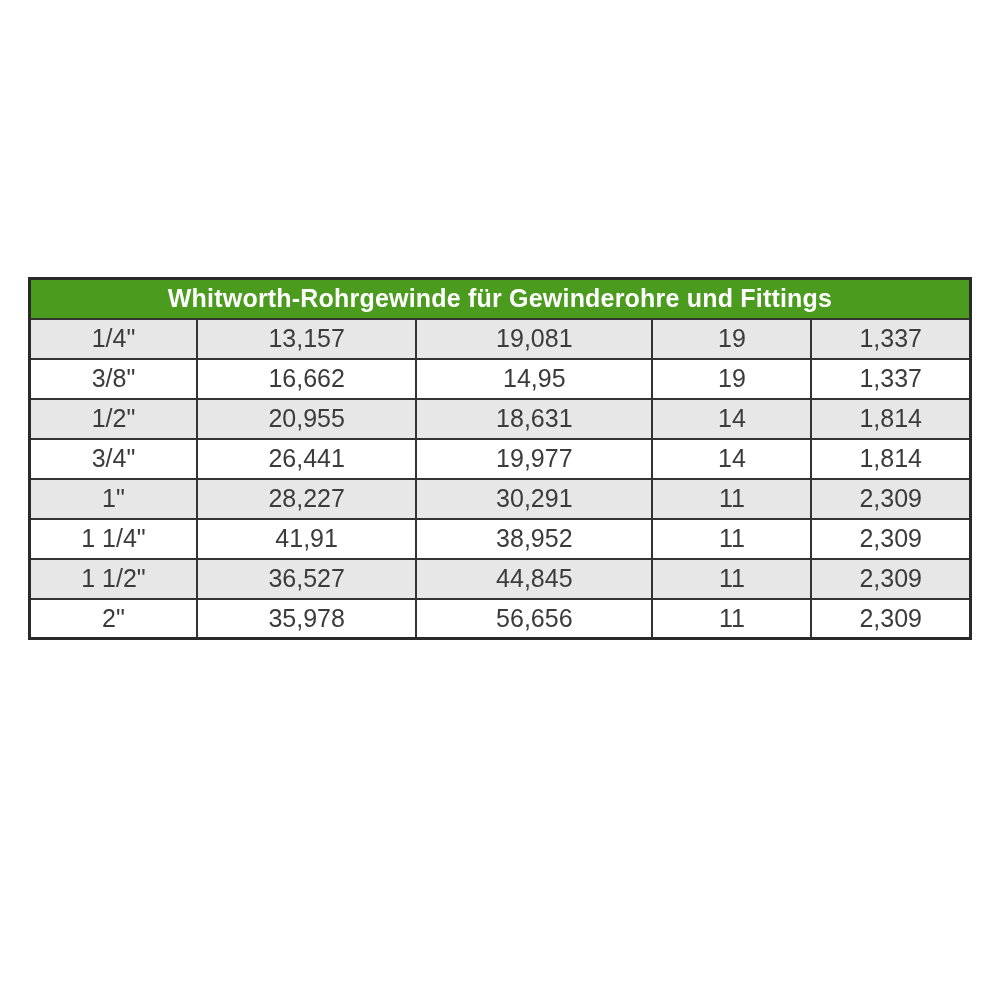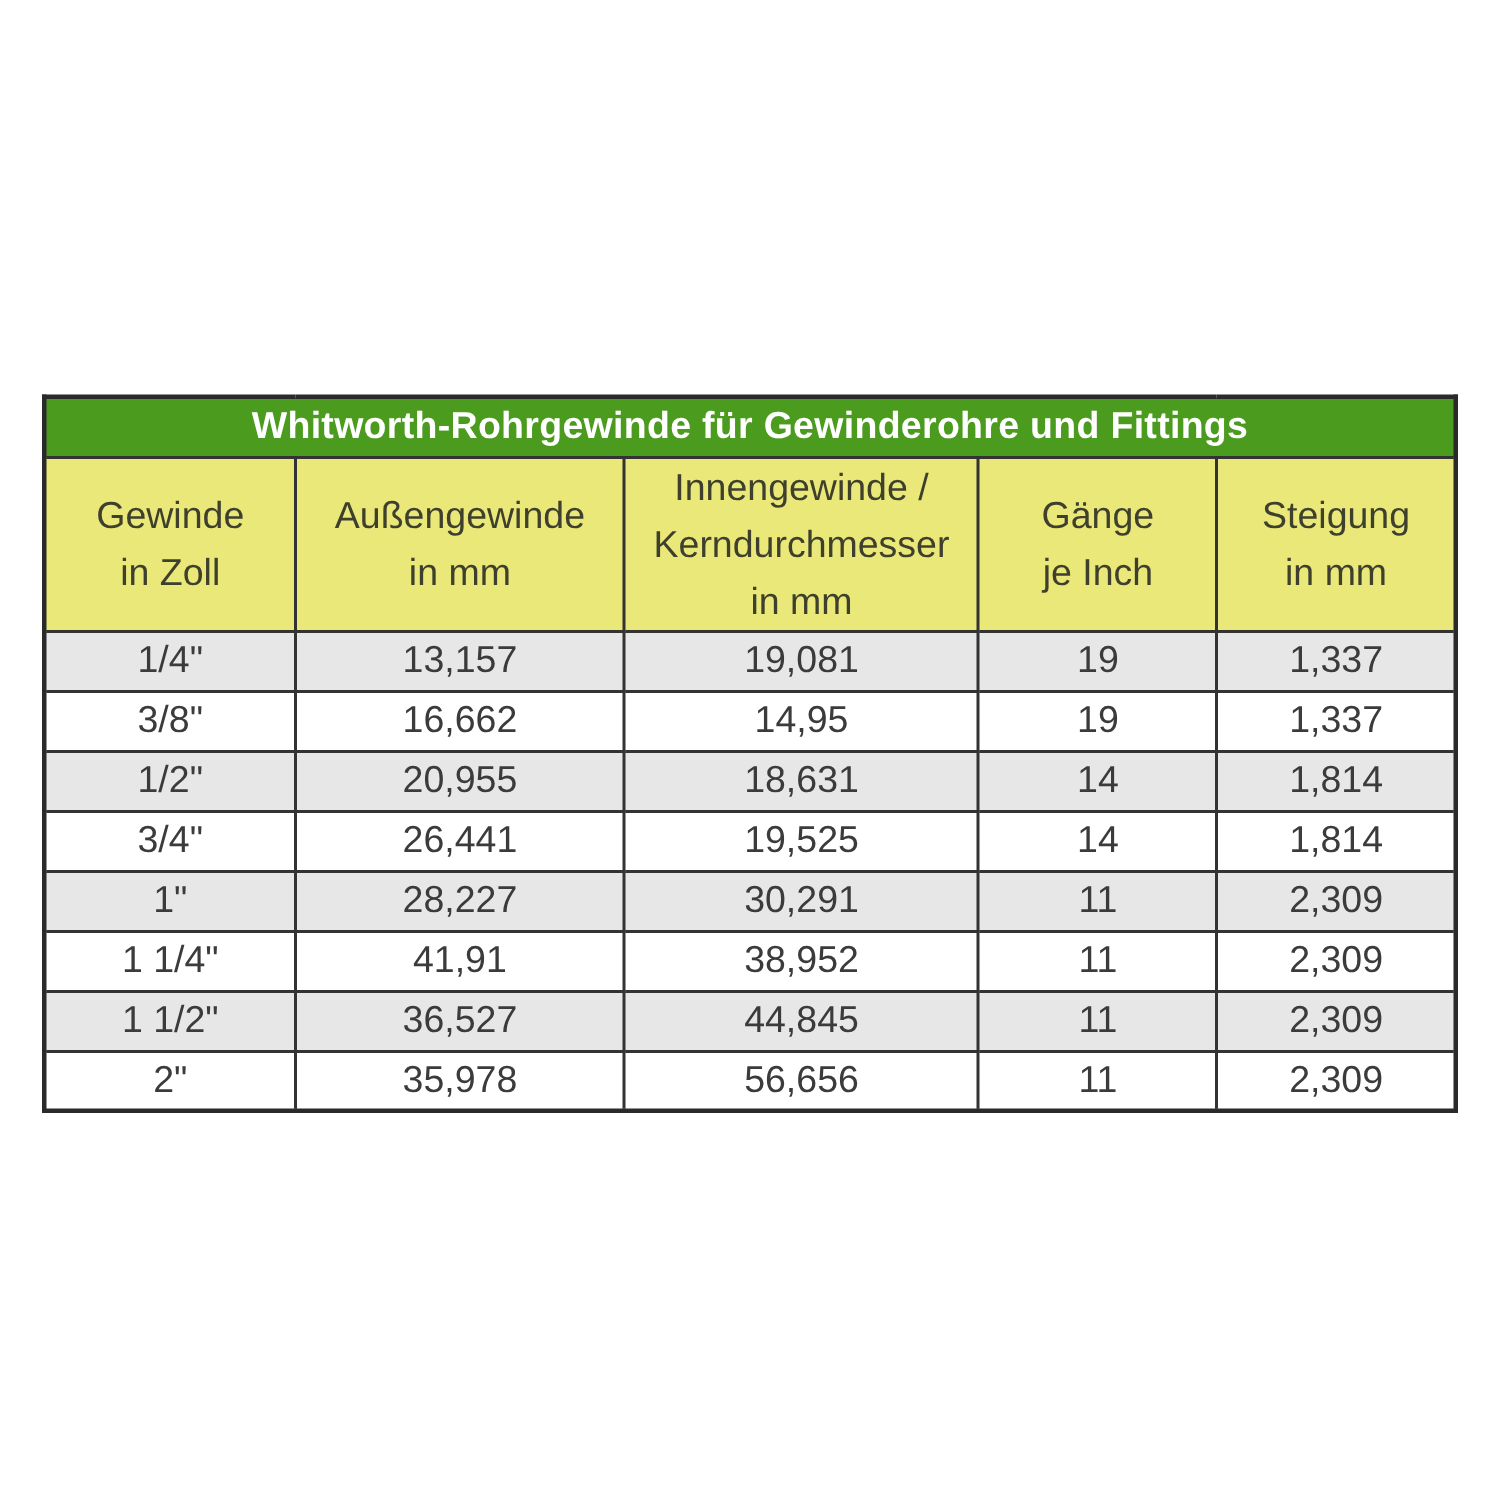--- a/index.html
+++ b/index.html
@@ -6,21 +6,21 @@
   html, body {
     width: 1000px; height: 1000px;
     background: #ffffff;
     font-family: "Liberation Sans", sans-serif;
     position: relative;
     overflow: hidden;
   }
   .table-wrap {
     position: absolute;
     left: 28px;
-    top: 263px;
+    top: 277px;
     width: 944px;
   }
   table.whitworth {
     width: 100%;
     border-collapse: collapse;
     table-layout: fixed;
     border: 3px solid #2a2a2a;
   }
   table.whitworth th, table.whitworth td {
     border: 2px solid #333333;
@@ -61,33 +61,20 @@
       <col style="width:17.8%">
       <col style="width:23.3%">
       <col style="width:25.1%">
       <col style="width:16.9%">
       <col style="width:16.9%">
     </colgroup>
     <thead>
       <tr>
         <th colspan="5" class="title-cell">Whitworth-Rohrgewinde für Gewinderohre und Fittings</th>
       </tr>
-      <tr>
-        <th class="header-cell">Gewinde
-in Zoll</th>
-        <th class="header-cell">Außengewinde
-in mm</th>
-        <th class="header-cell">Innengewinde /
-Kerndurchmesser
-in mm</th>
-        <th class="header-cell">Gänge
-je Inch</th>
-        <th class="header-cell">Steigung
-in mm</th>
-      </tr>
     </thead>
     <tbody id="table-body">
         <tr class="row-alt">
           <td>1/4"</td>
           <td>13,157</td>
           <td>19,081</td>
           <td>19</td>
           <td>1,337</td>
         </tr>
         <tr class="row-plain">
@@ -100,21 +87,21 @@
         <tr class="row-alt">
           <td>1/2"</td>
           <td>20,955</td>
           <td>18,631</td>
           <td>14</td>
           <td>1,814</td>
         </tr>
         <tr class="row-plain">
           <td>3/4"</td>
           <td>26,441</td>
-          <td>19,525</td>
+          <td>19,977</td>
           <td>14</td>
           <td>1,814</td>
         </tr>
         <tr class="row-alt">
           <td>1"</td>
           <td>28,227</td>
           <td>30,291</td>
           <td>11</td>
           <td>2,309</td>
         </tr>

